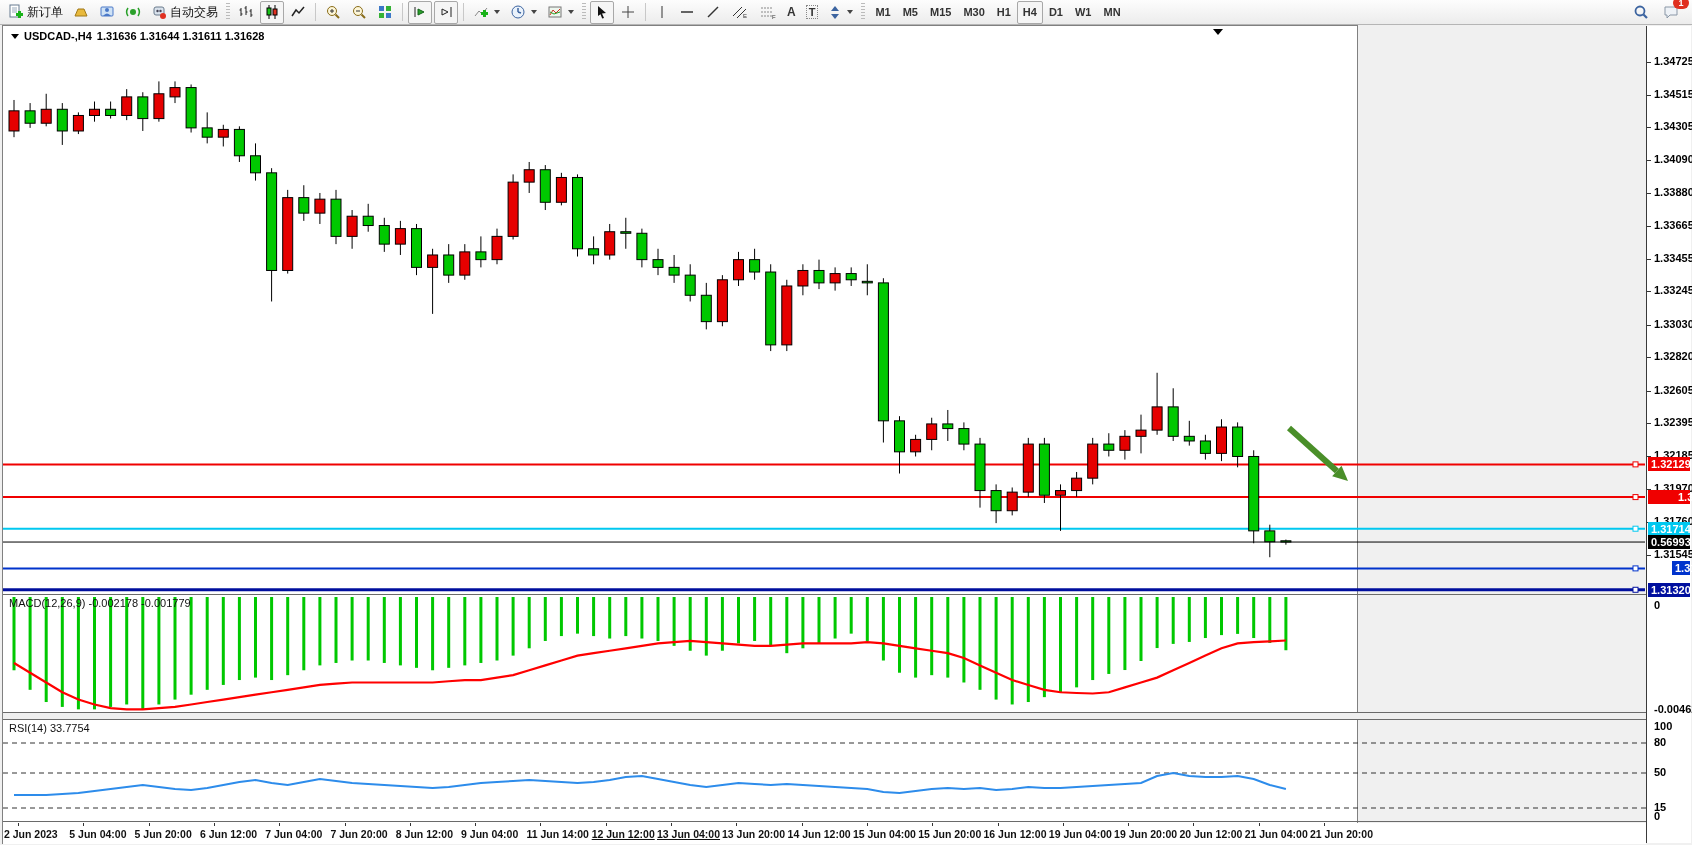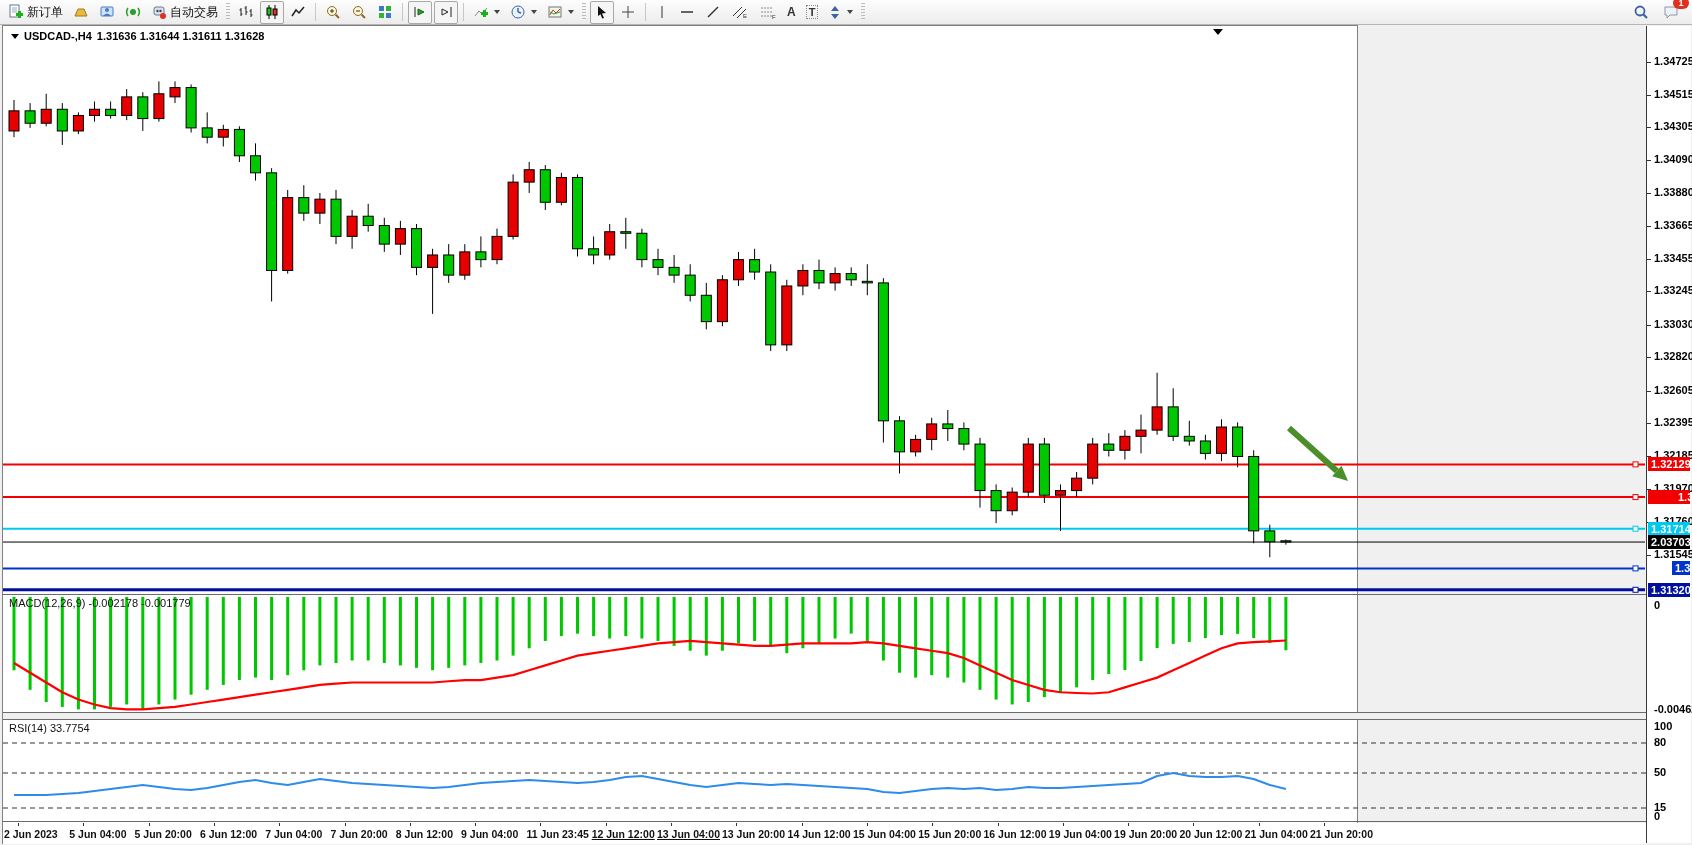--- a/index.html
+++ b/index.html
@@ -219,20 +219,31 @@
     </div>
     <div class="tbtn">
       <svg width="14" height="16">
         <polygon points="4,2 8,7 0,7" transform="translate(3,0)" fill="#3c64a0"></polygon>
         <polygon points="4,14 8,9 0,9" transform="translate(3,1)" fill="#3c64a0"></polygon>
       </svg>
       <span class="caret"></span>
     </div>
     <div class="tdots"></div>
 
+    <div id="timeframe-group" style="display:flex;align-items:center;">
+        <div class="tbtn tflabel">M1</div>
+        <div class="tbtn tflabel">M5</div>
+        <div class="tbtn tflabel">M15</div>
+        <div class="tbtn tflabel">M30</div>
+        <div class="tbtn tflabel">H1</div>
+        <div class="tbtn tflabel pressed">H4</div>
+        <div class="tbtn tflabel">D1</div>
+        <div class="tbtn tflabel">W1</div>
+        <div class="tbtn tflabel">MN</div>
+      </div>
 
     <div class="toolbar-right">
       <div class="tbtn">
         <svg width="16" height="16">
           <circle cx="7" cy="7" r="4.5" fill="none" stroke="#3c64a0" stroke-width="1.8"></circle>
           <line x1="10.5" y1="10.5" x2="14" y2="14" stroke="#3c64a0" stroke-width="2.2"></line>
         </svg>
       </div>
       <div class="tbtn" style="position:relative">
         <svg width="17" height="16">
@@ -550,21 +561,21 @@
         <div class="tick-label" style="top: 422.7px;">1.32185</div>
         <div class="tick-mark" style="top: 463.025px;"></div>
         <div class="tick-label" style="top: 456.025px;">1.31970</div>
         <div class="tick-mark" style="top: 495.575px;"></div>
         <div class="tick-label" style="top: 488.575px;">1.31760</div>
         <div class="tick-mark" style="top: 528.9px;"></div>
         <div class="tick-label" style="top: 521.9px;">1.31545</div>
         <div class="hline-label" style="top: 431.38px; background: rgb(240, 0, 0);">1.32129</div>
         <div class="hline-label" style="top: 464.085px; background: rgb(240, 0, 0); padding-left: 30px;">1.31918</div>
         <div class="hline-label" style="top: 495.705px; background: rgb(0, 200, 240);">1.31714</div>
-        <div class="hline-label" style="top: 509.035px; background: rgb(0, 0, 0);">2.03703</div>
+        <div class="hline-label" style="top: 509.035px; background: rgb(0, 0, 0);">0.56993</div>
         <div class="hline-label" style="top: 535.385px; background: rgb(0, 51, 204); margin-left: 24px;">1.31458</div>
         <div class="hline-label" style="top: 556.775px; background: rgb(0, 15, 158);">1.31320</div>
         <div class="tick-label" style="top: 573px;">0</div>
         <div class="tick-label" style="top: 677px;">-0.004626</div>
         <div class="tick-label" style="top: 694px;">100</div>
         <div class="tick-label" style="top: 710px;">80</div>
         <div class="tick-label" style="top: 740px;">50</div>
         <div class="tick-label" style="top: 775px;">15</div>
         <div class="tick-label" style="top: 784px;">0</div>
       </div>
@@ -579,21 +590,21 @@
         <div class="time-label" style="left: 196.9px;">6 Jun 12:00</div>
         <div class="time-tick" style="left: 276.2px;"></div>
         <div class="time-label" style="left: 262.2px;">7 Jun 04:00</div>
         <div class="time-tick" style="left: 341.5px;"></div>
         <div class="time-label" style="left: 327.5px;">7 Jun 20:00</div>
         <div class="time-tick" style="left: 406.8px;"></div>
         <div class="time-label" style="left: 392.8px;">8 Jun 12:00</div>
         <div class="time-tick" style="left: 472.1px;"></div>
         <div class="time-label" style="left: 458.1px;">9 Jun 04:00</div>
         <div class="time-tick" style="left: 537.4px;"></div>
-        <div class="time-label" style="left: 523.4px;">11 Jun 23:45</div>
+        <div class="time-label" style="left: 523.4px;">11 Jun 14:00</div>
         <div class="time-tick" style="left: 602.7px;"></div>
         <div class="time-label" style="left: 588.7px; text-decoration: underline;">12 Jun 12:00</div>
         <div class="time-tick" style="left: 668px;"></div>
         <div class="time-label" style="left: 654px; text-decoration: underline;">13 Jun 04:00</div>
         <div class="time-tick" style="left: 733.3px;"></div>
         <div class="time-label" style="left: 719px;">13 Jun 20:00</div>
         <div class="time-tick" style="left: 798.6px;"></div>
         <div class="time-label" style="left: 784.6px;">14 Jun 12:00</div>
         <div class="time-tick" style="left: 863.9px;"></div>
         <div class="time-label" style="left: 849.9px;">15 Jun 04:00</div>

